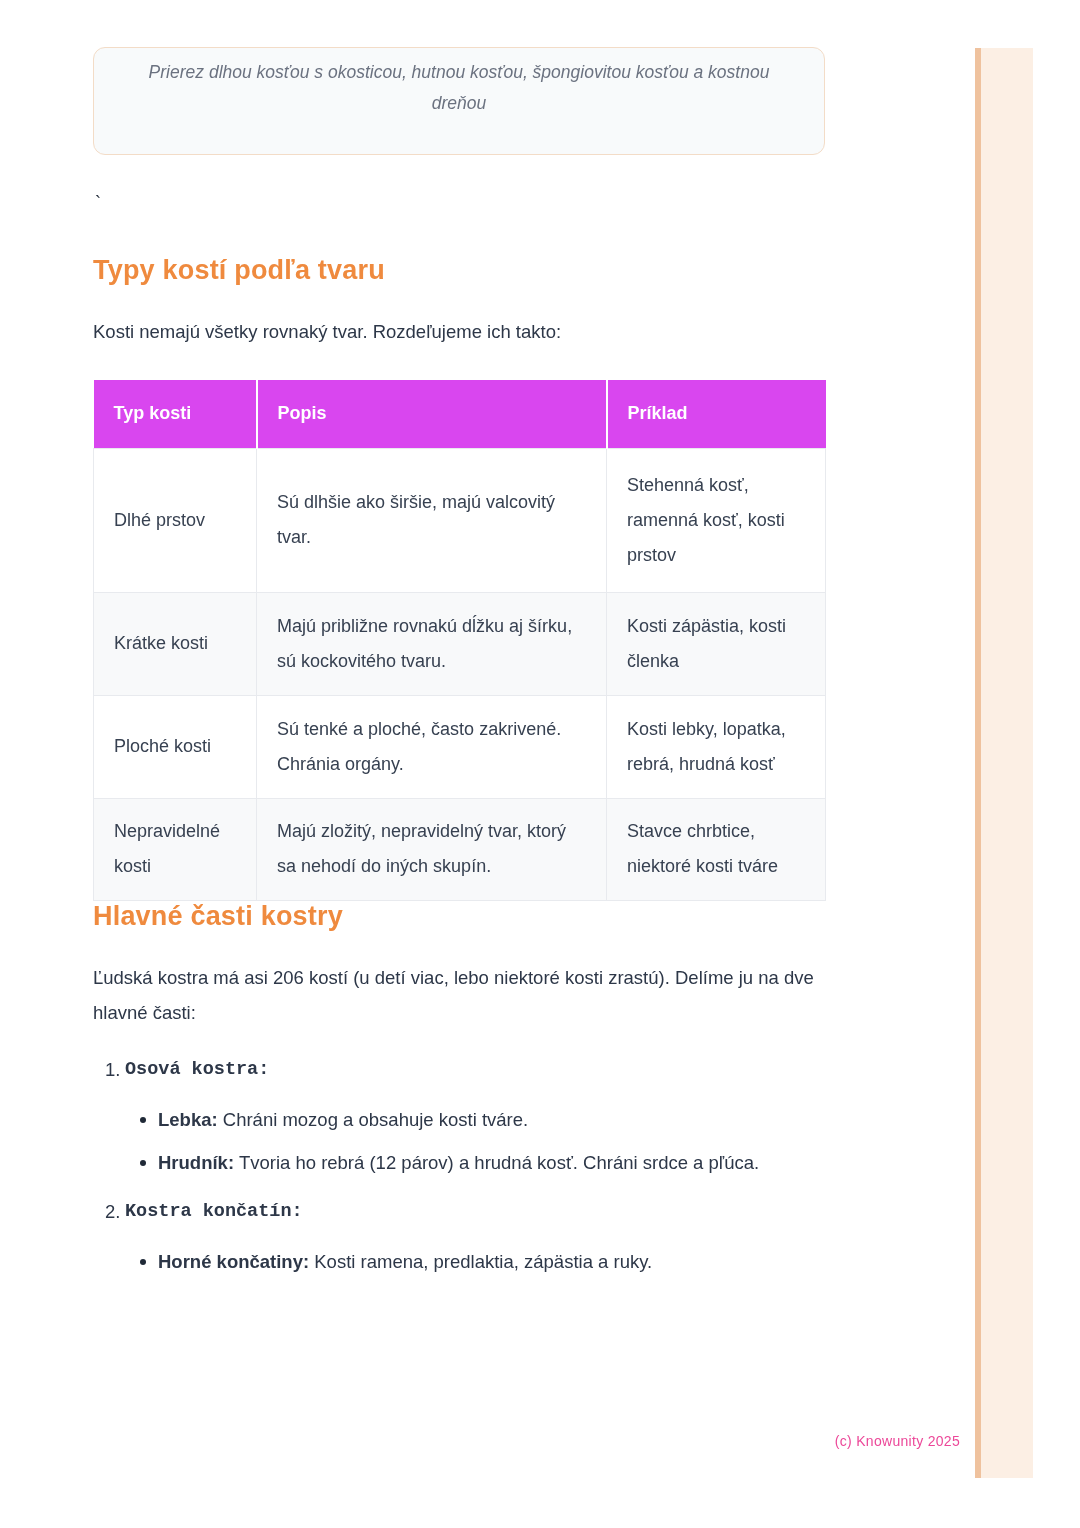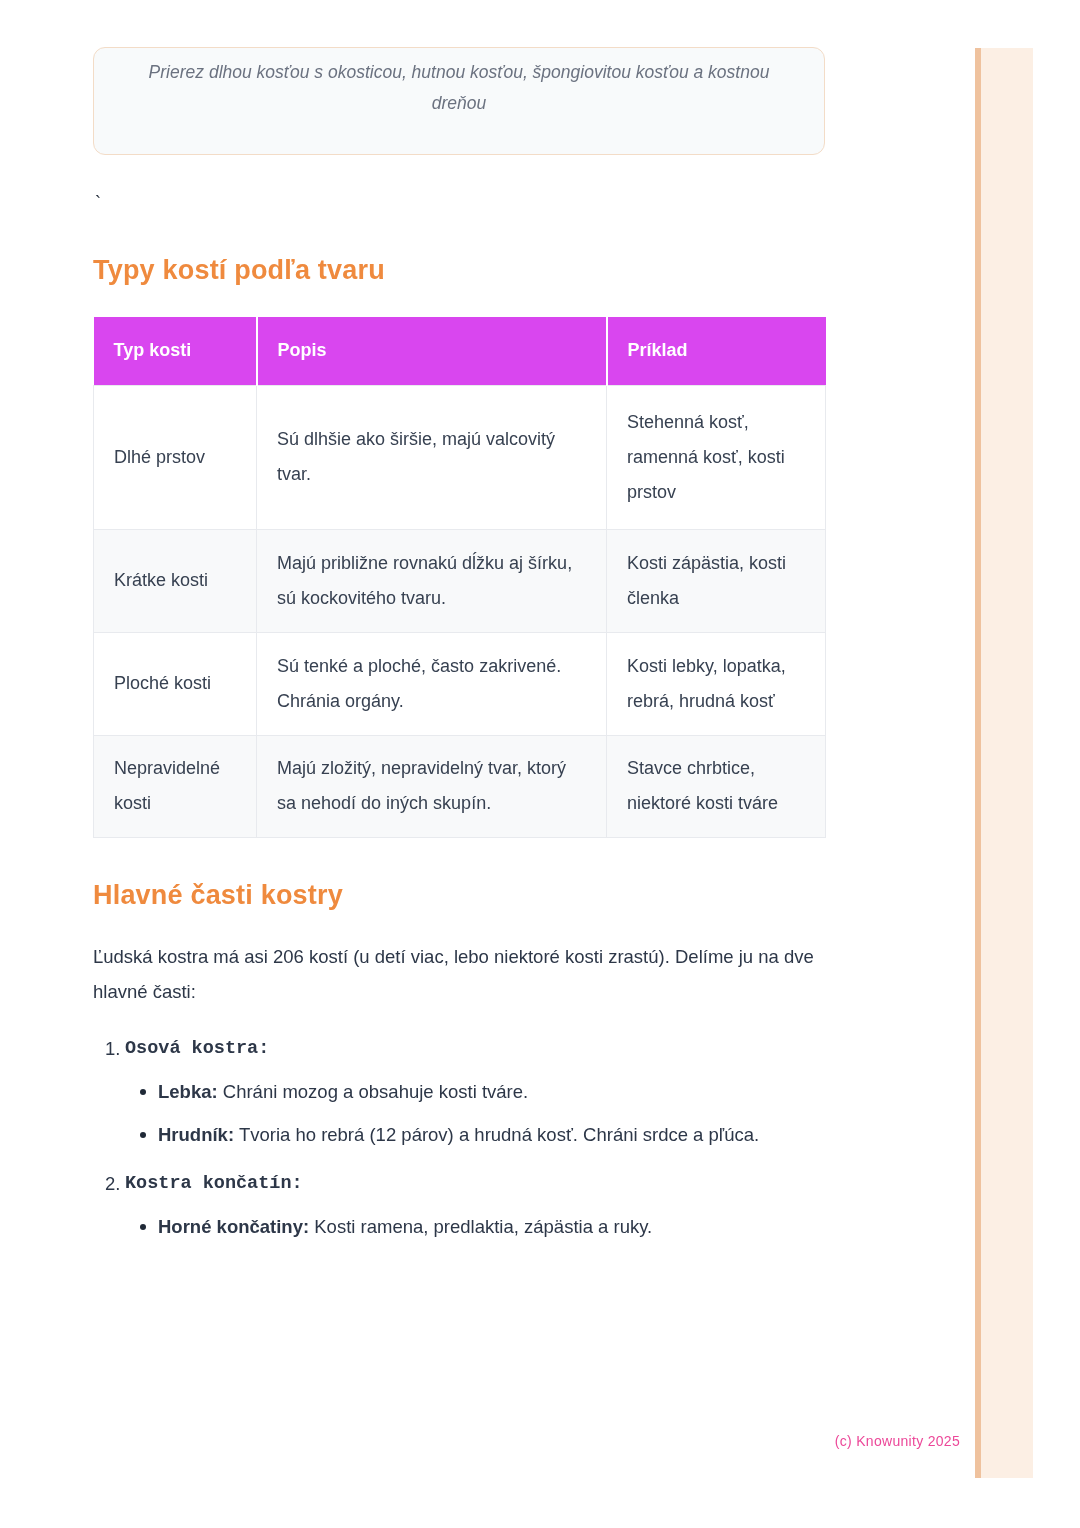--- a/index.html
+++ b/index.html
@@ -45,21 +45,21 @@
   }
 
   h2.section-heading {
     color: #ef8a3e;
     font-size: 27px;
     font-weight: 700;
     line-height: 31px;
     letter-spacing: 0.2px;
   }
   .heading-1 { margin-top: 36px; }
-  .heading-2 { margin-top: 42px; }
+  .heading-2 { }
 
   .intro-p {
     margin-top: 28px;
     font-size: 18.5px;
     line-height: 35px;
     color: #2d3748;
   }
 
   table.bones-table {
     margin-top: 31px;
@@ -98,21 +98,21 @@
   .bones-table tbody tr.r4 td { height: 102px; }
 
   .skeleton-list { margin-top: 22px; font-size: 18.5px; color: #2d3748; }
   .ol-item { display: flex; line-height: 35px; }
   .ol-item .ol-number { width: 20px; flex: 0 0 20px; margin-left: 12px; text-align: left; }
   .ol-item .ol-label { font-weight: 700; font-family: Liberation Mono, monospace; }
   .ol-item + .ul-group { margin-top: 0; }
   .ol-item.second { margin-top: 14px; }
 
   .ul-group { }
-  .ul-item { display: flex; line-height: 35px; margin-top: 8px; }
+  .ul-item { display: flex; line-height: 35px; margin-top: 15px; }
   .ul-item.gap { margin-top: 8px; }
   .ul-item .bullet-dot {
     flex: 0 0 6px; width: 6px; height: 6px;
     border-radius: 50%; background: #1f2937;
     margin-left: 47px; margin-right: 12px; margin-top: 15px;
   }
   .ul-item .ul-text { flex: 1; }
   .ul-item .ul-label { font-weight: 700; }
 
   .page-footer {
@@ -134,20 +134,21 @@
   <div class="content">
 
     <div class="caption-card">
       <div class="caption-text">Prierez dlhou kosťou s okosticou, hutnou kosťou, špongiovitou kosťou a kostnou dreňou</div>
     </div>
 
     <div class="stray-char">`</div>
 
     <h2 class="section-heading heading-1">Typy kostí podľa tvaru</h2>
 
+    <p class="intro-p">Kosti nemajú všetky rovnaký tvar. Rozdeľujeme ich takto:</p>
 
     <table class="bones-table">
       <colgroup>
           <col class="c1">
           <col class="c2">
           <col class="c3">
         </colgroup>
       <thead>
         <tr>
           <th>Typ kosti</th>

